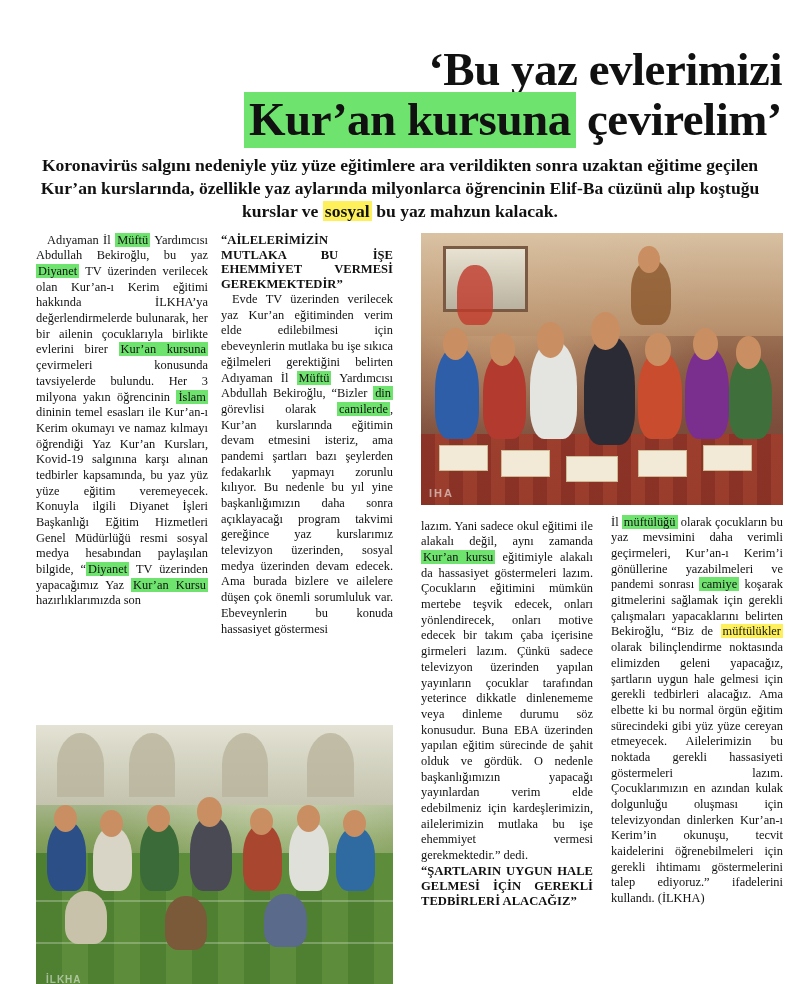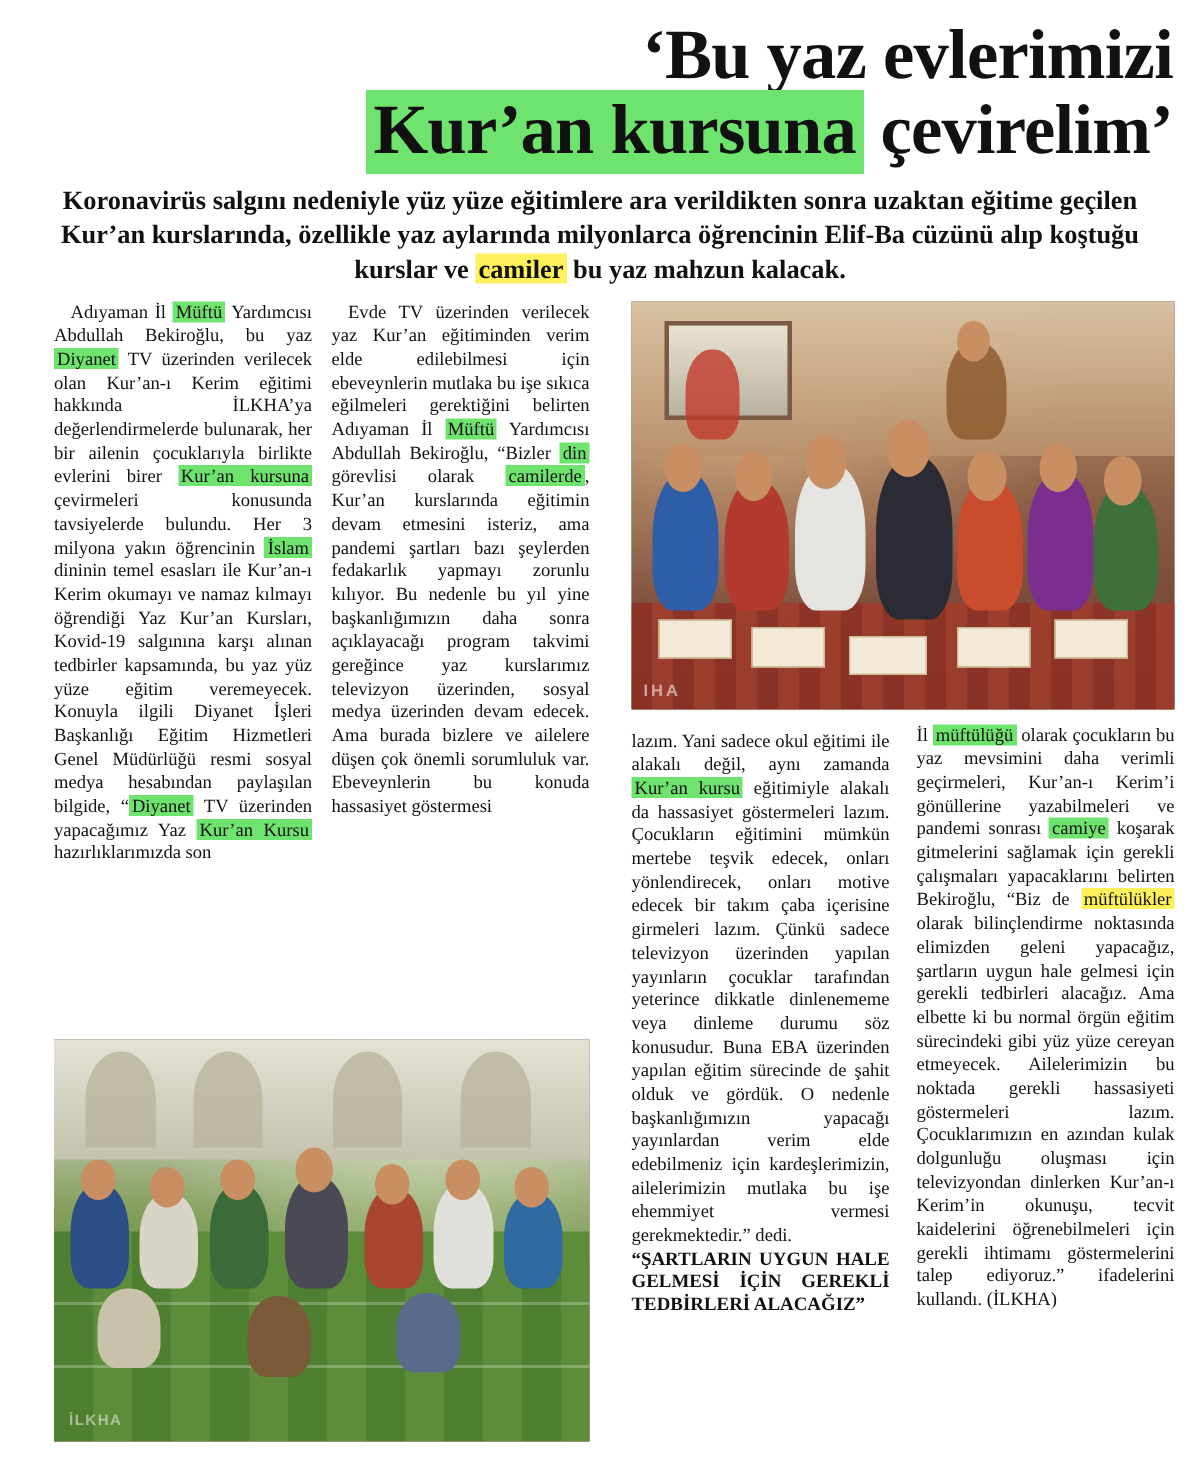--- a/index.html
+++ b/index.html
@@ -7,21 +7,22 @@
     width:800px;height:984px;
     background:#ffffff;
     font-family:"Liberation Serif", serif;
     color:#111;
     overflow:hidden;
   }
   .page{
     position:relative;
     width:800px;height:696px;
     box-sizing:border-box;
-    padding:14px 18px 10px 18px;
+    padding:4px 18px 10px 18px;
+    margin-top:42px;
   }
 
   
   .headline{
     text-align:right;
     font-family:"Liberation Serif", serif;
     font-weight:bold;
     line-height:0.98;
     padding-left:120px;
   }
@@ -174,21 +175,21 @@
 <body>
 
 <div class="page">
 
   <div class="headline">
     <span class="l1">‘Bu yaz evlerimizi</span>
     <span class="l2"><span class="hl-mark">Kur’an kursuna</span><span> çevirelim’</span></span>
   </div>
 
   <div class="standfirst">
-    <span>Koronavirüs salgını nedeniyle yüz yüze eğitimlere ara verildikten sonra uzaktan eğitime geçilen Kur’an kurslarında, özellikle yaz aylarında milyonlarca öğrencinin Elif-Ba cüzünü alıp koştuğu kurslar ve </span><span class="mark-y">camiler</span><span> bu yaz mahzun kalacak.</span>
+    <span>Koronavirüs salgını nedeniyle yüz yüze eğitimlere ara verildikten sonra uzaktan eğitime geçilen Kur’an kurslarında, özellikle yaz aylarında milyonlarca öğrencinin Elif-Ba cüzünü alıp koştuğu kurslar ve </span><span class="mark-y">sosyal</span><span> bu yaz mahzun kalacak.</span>
   </div>
 
   <div class="content">
 
     <div class="photo" id="photo-bottom">
       <div class="ph-inner">
         <div class="pb-bg"></div>
         <div class="pb-wall"></div>
         <div class="pb-arch" style="left:6%;"></div>
         <div class="pb-arch" style="left:26%;"></div>
@@ -250,20 +251,21 @@
         <div class="book" style="left:78%;top:78%;width:13%;height:9%;"></div>
         <div class="wm">IHA</div>
       </div>
     </div>
 
     <div class="col" id="col1">
       <p><span>Adıyaman İl </span><span class="mark-g">Müftü</span><span> Yardımcısı Abdullah Bekiroğlu, bu yaz </span><span class="mark-g">Diyanet</span><span> TV üzerinden verilecek olan Kur’an-ı Kerim eğitimi hakkında İLKHA’ya değerlendirmelerde bulunarak, her bir ailenin çocuklarıyla birlikte evlerini birer </span><span class="mark-g">Kur’an kursuna</span><span> çevirmeleri konusunda tavsiyelerde bulundu. Her 3 milyona yakın öğrencinin </span><span class="mark-g">İslam</span><span> dininin temel esasları ile Kur’an-ı Kerim okumayı ve namaz kılmayı öğrendiği Yaz Kur’an Kursları, Kovid-19 salgınına karşı alınan tedbirler kapsamında, bu yaz yüz yüze eğitim veremeyecek. Konuyla ilgili Diyanet İşleri Başkanlığı Eğitim Hizmetleri Genel Müdürlüğü resmi sosyal medya hesabından paylaşılan bilgide, “</span><span class="mark-g">Diyanet</span><span> TV üzerinden yapacağımız Yaz </span><span class="mark-g">Kur’an Kursu</span><span> hazırlıklarımızda son</span></p>
     </div>
 
     <div class="col" id="col2">
+      <p class="subhead">“AİLELERİMİZİN MUTLAKA BU İŞE EHEMMİYET VERMESİ GEREKMEKTEDİR”</p>
       <p><span>Evde TV üzerinden verilecek yaz Kur’an eğitiminden verim elde edilebilmesi için ebeveynlerin mutlaka bu işe sıkıca eğilmeleri gerektiğini belirten Adıyaman İl </span><span class="mark-g">Müftü</span><span> Yardımcısı Abdullah Bekiroğlu, “Bizler </span><span class="mark-g">din</span><span> görevlisi olarak </span><span class="mark-g">camilerde</span><span>, Kur’an kurslarında eğitimin devam etmesini isteriz, ama pandemi şartları bazı şeylerden fedakarlık yapmayı zorunlu kılıyor. Bu nedenle bu yıl yine başkanlığımızın daha sonra açıklayacağı program takvimi gereğince yaz kurslarımız televizyon üzerinden, sosyal medya üzerinden devam edecek. Ama burada bizlere ve ailelere düşen çok önemli sorumluluk var. Ebeveynlerin bu konuda hassasiyet göstermesi</span></p>
     </div>
 
     <div class="col" id="col3" style="top:286px;">
       <p class="noind"><span>lazım. Yani sadece okul eğitimi ile alakalı değil, aynı zamanda </span><span class="mark-g">Kur’an kursu</span><span> eğitimiyle alakalı da hassasiyet göstermeleri lazım. Çocukların eğitimini mümkün mertebe teşvik edecek, onları yönlendirecek, onları motive edecek bir takım çaba içerisine girmeleri lazım. Çünkü sadece televizyon üzerinden yapılan yayınların çocuklar tarafından yeterince dikkatle dinlenememe veya dinleme durumu söz konusudur. Buna EBA üzerinden yapılan eğitim sürecinde de şahit olduk ve gördük. O nedenle başkanlığımızın yapacağı yayınlardan verim elde edebilmeniz için kardeşlerimizin, ailelerimizin mutlaka bu işe ehemmiyet vermesi gerekmektedir.” dedi.</span></p>
       <p class="subhead">“ŞARTLARIN UYGUN HALE GELMESİ İÇİN GEREKLİ TEDBİRLERİ ALACAĞIZ”</p>
     </div>
 
     <div class="col" id="col4" style="top:282px;">
       <p class="noind"><span>İl </span><span class="mark-g">müftülüğü</span><span> olarak çocukların bu yaz mevsimini daha verimli geçirmeleri, Kur’an-ı Kerim’i gönüllerine yazabilmeleri ve pandemi sonrası </span><span class="mark-g">camiye</span><span> koşarak gitmelerini sağlamak için gerekli çalışmaları yapacaklarını belirten Bekiroğlu, “Biz de </span><span class="mark-y">müftülükler</span><span> olarak bilinçlendirme noktasında elimizden geleni yapacağız, şartların uygun hale gelmesi için gerekli tedbirleri alacağız. Ama elbette ki bu normal örgün eğitim sürecindeki gibi yüz yüze cereyan etmeyecek. Ailelerimizin bu noktada gerekli hassasiyeti göstermeleri lazım. Çocuklarımızın en azından kulak dolgunluğu oluşması için televizyondan dinlerken Kur’an-ı Kerim’in okunuşu, tecvit kaidelerini öğrenebilmeleri için gerekli ihtimamı göstermelerini talep ediyoruz.” ifadelerini kullandı. (İLKHA)</span></p>

